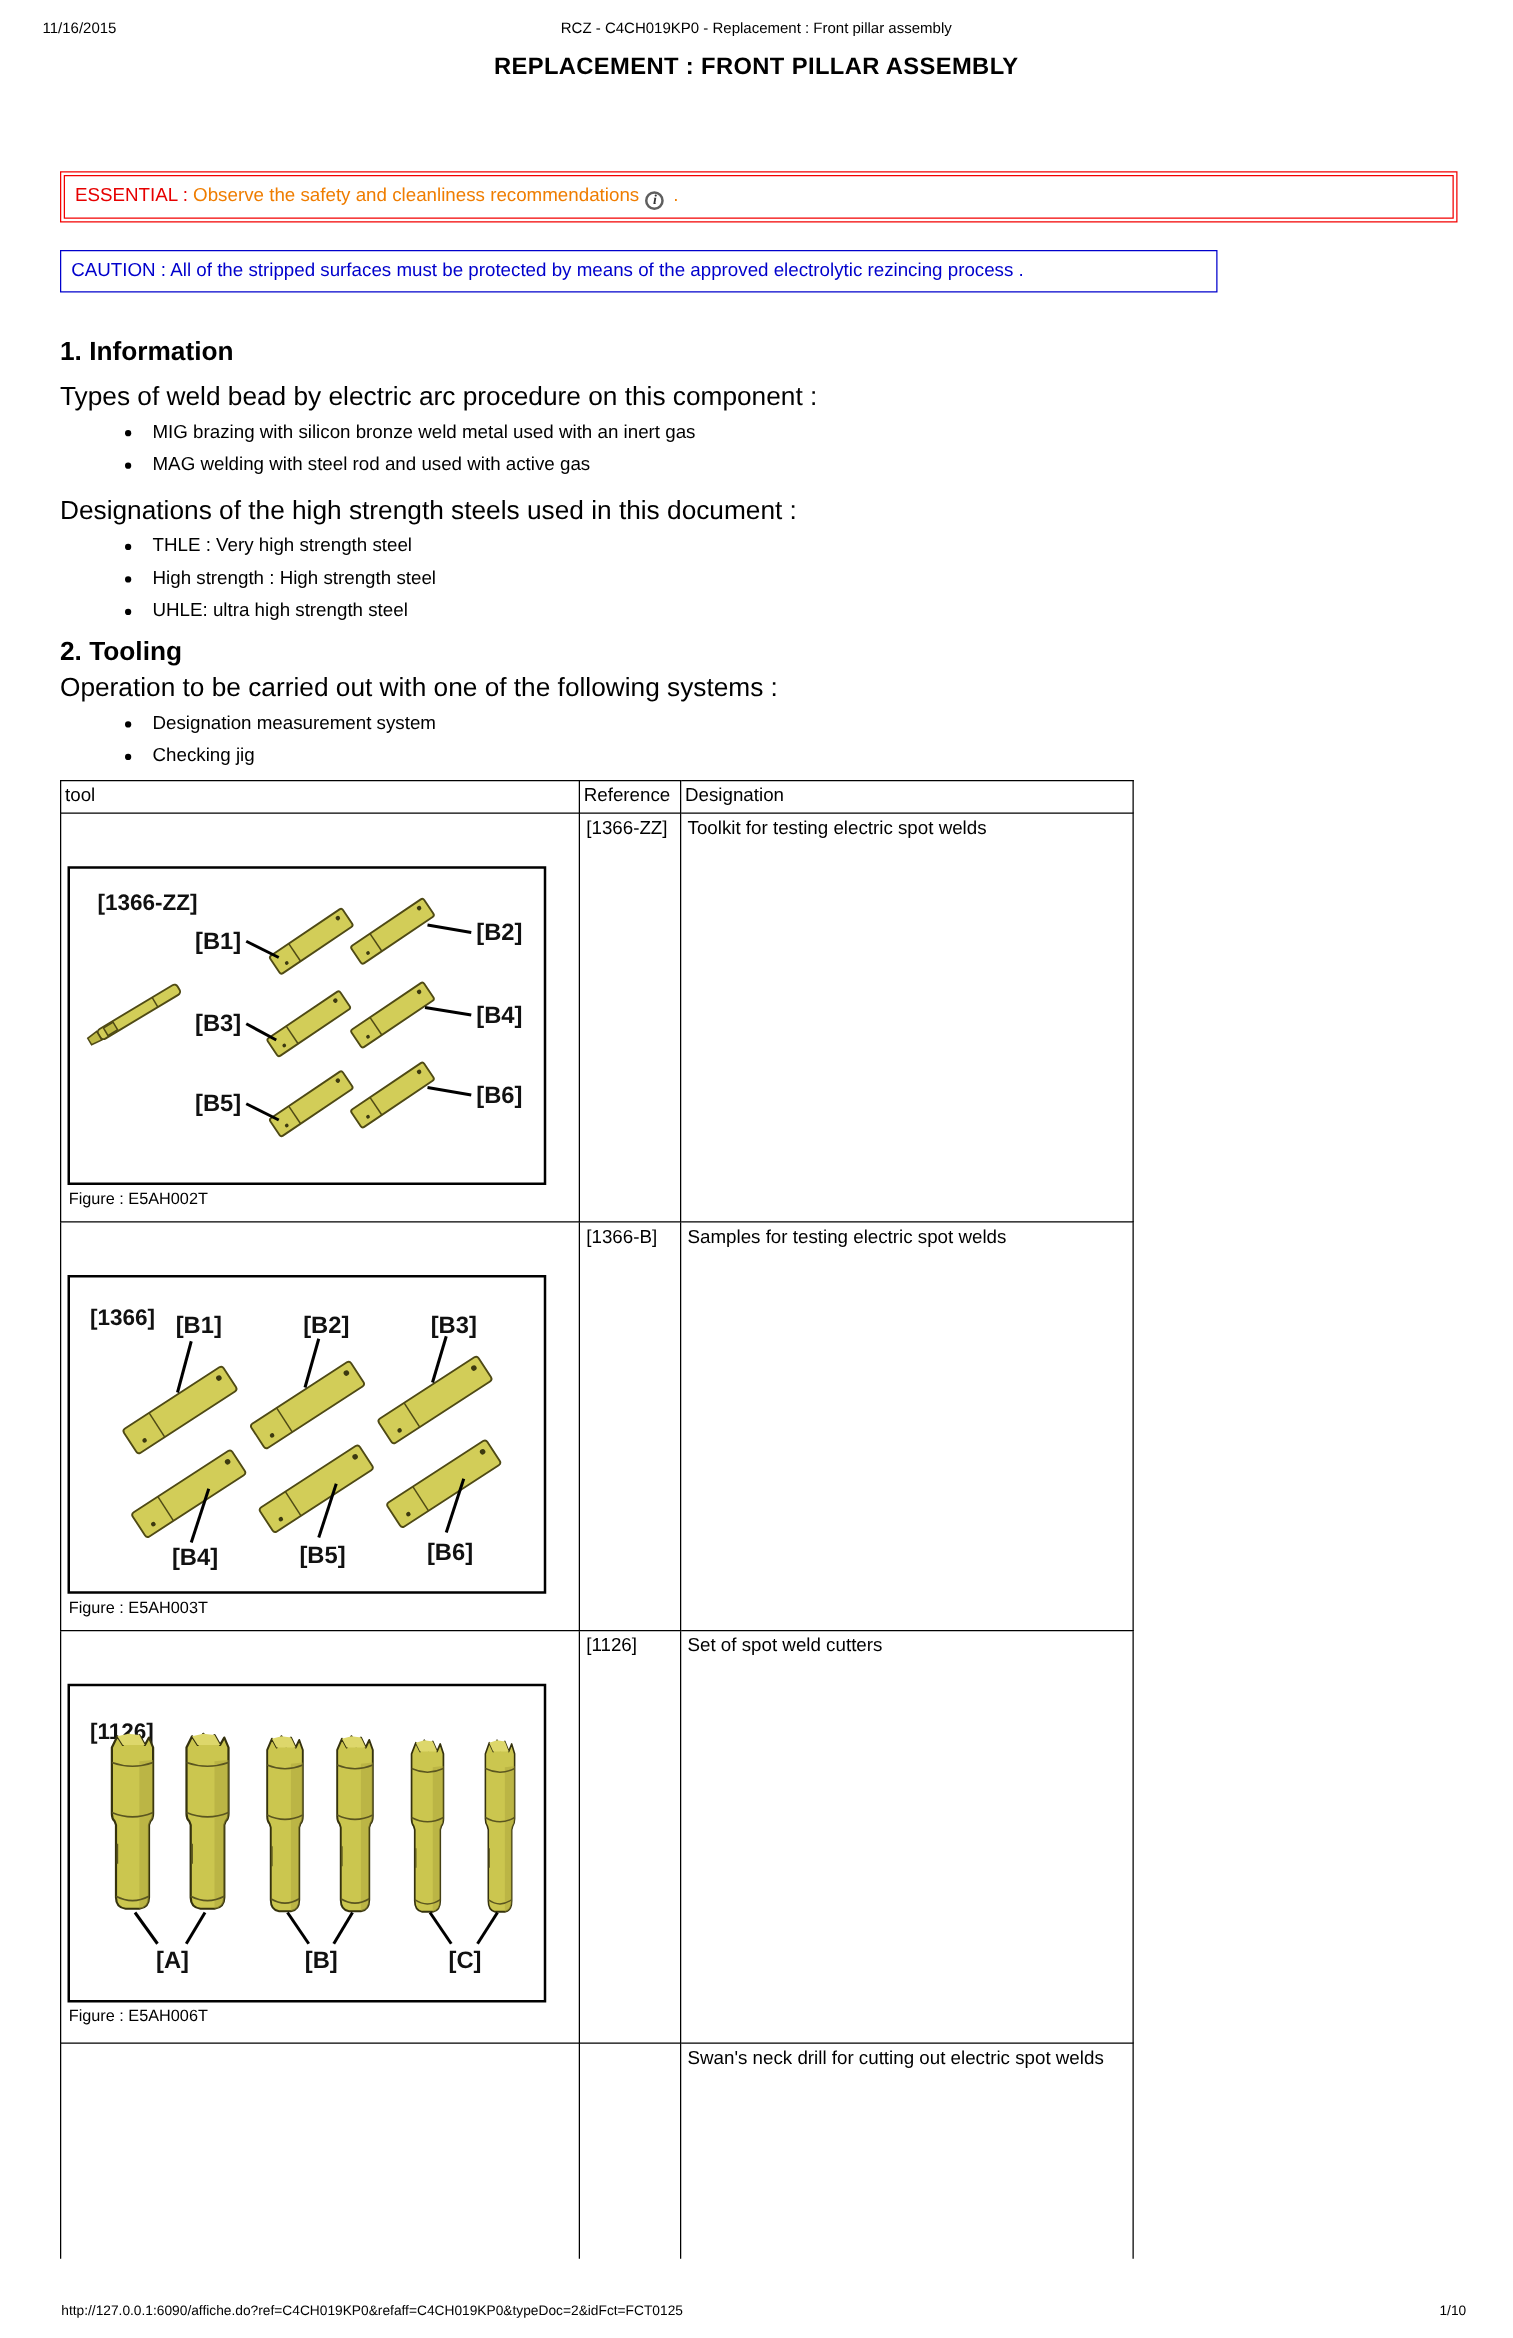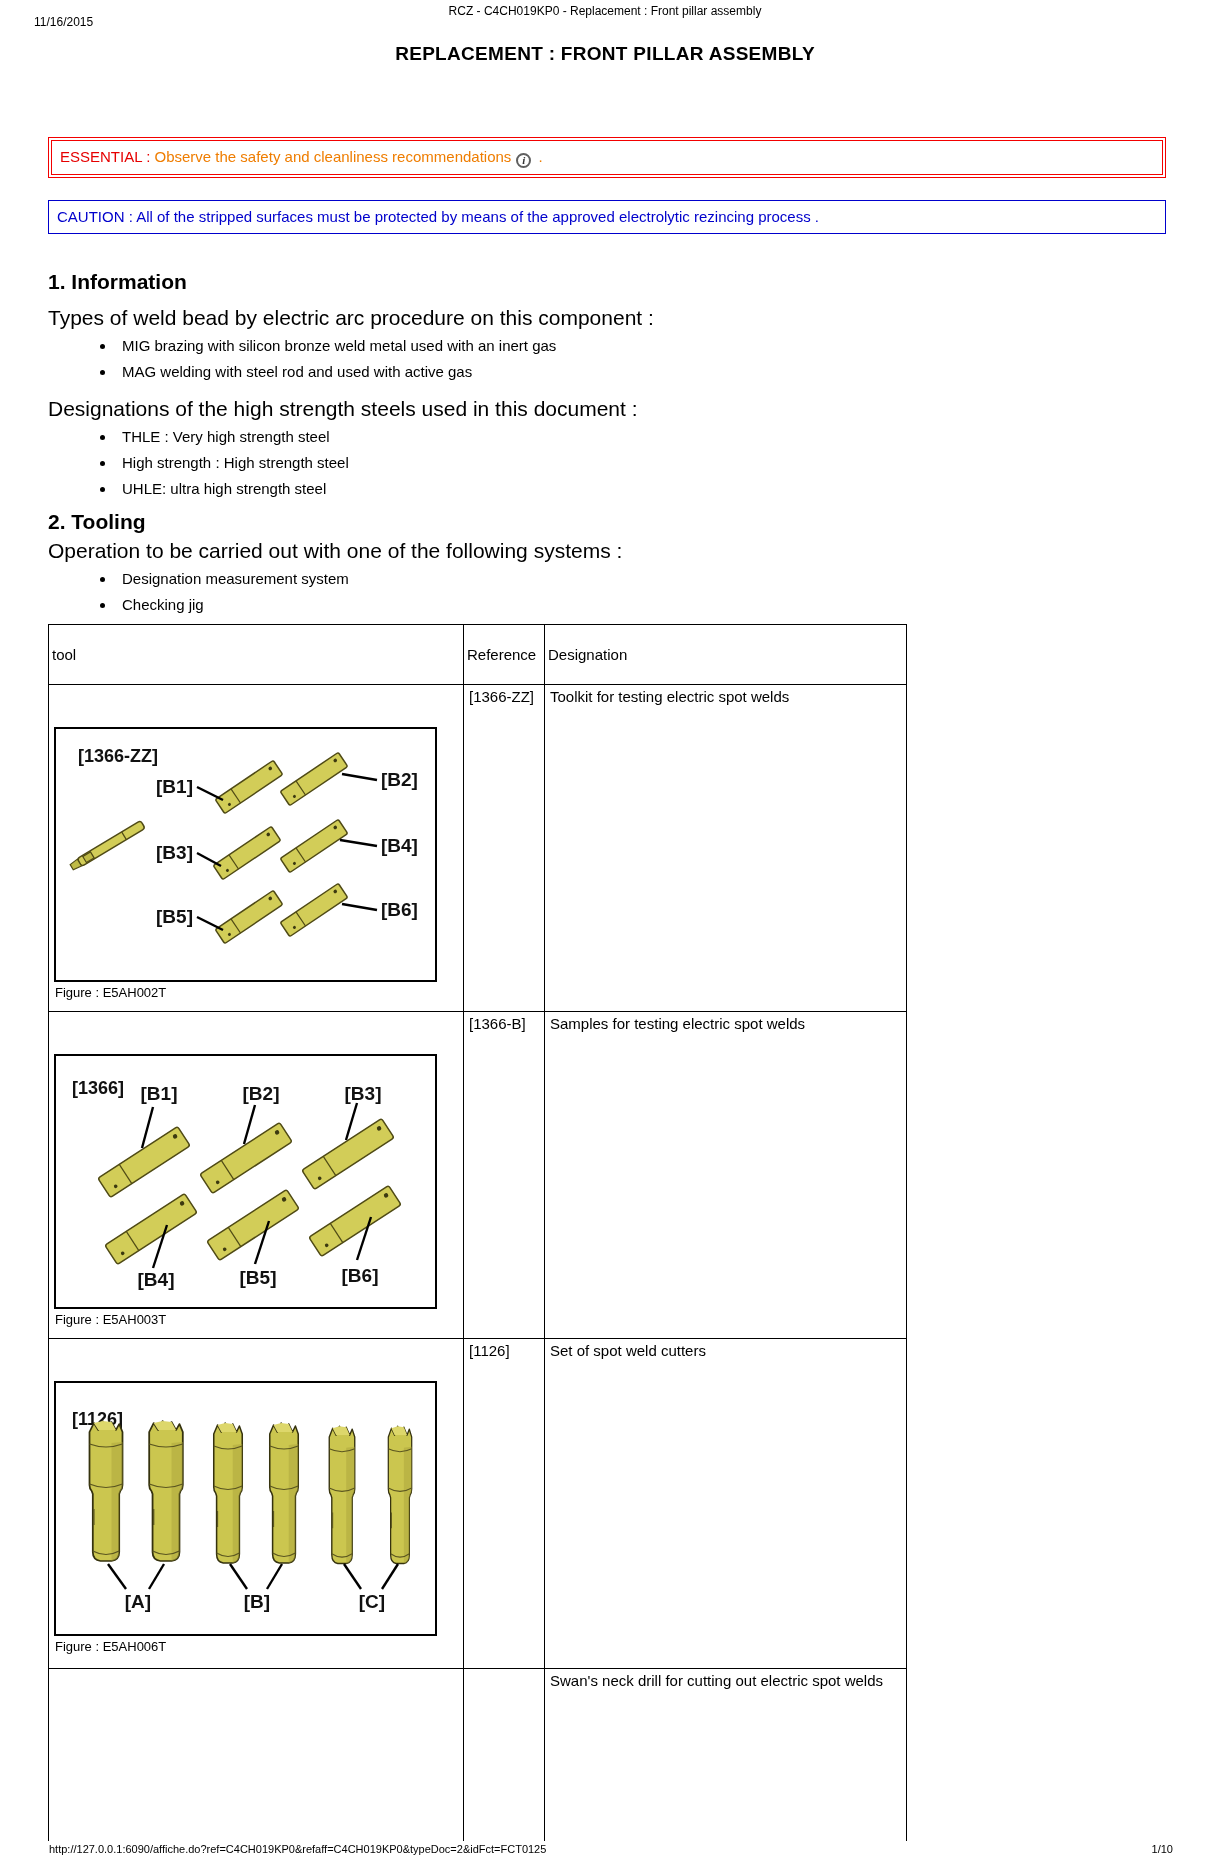--- a/index.html
+++ b/index.html
@@ -1,45 +1,45 @@
 <!DOCTYPE html>
 <html><head>
 <meta charset="utf-8">
 <style>
   *{margin:0;padding:0;box-sizing:border-box}
   html,body{background:#fff}
   .page{position:relative;width:1210px;height:1870px;margin:0 auto;background:#fff;overflow:hidden;
         font-family:"Liberation Sans",sans-serif;color:#000}
   
-  .hdr{position:relative;padding-top:4px;height:31px;font-size:12px}
+  .hdr{position:relative;padding-top:15px;height:31px;font-size:12px}
   .hdr-date{position:absolute;left:34px;top:15px}
   .hdr-center{display:block;text-align:center}
   .title{margin-top:12px;text-align:center;font-size:19px;font-weight:700;letter-spacing:.3px}
   
   .essential-outer{margin:72px 0 0 48px;width:1118px;border:1px solid #f30000;padding:2px}
   .essential-inner{border:1px solid #f30000;padding:6px 8px;font-size:15px;line-height:20px}
   .ess-label{color:#e60000}
   .ess-text{color:#ef7d00}
   .info-icon{display:inline-block;width:15px;height:15px;border:2px solid #5f5f5f;border-radius:50%;
              color:#333;font:italic 700 11px "Liberation Serif",serif;text-align:center;line-height:11px;
              vertical-align:-2px;margin:0 3px 0 5px}
-  .caution{margin:22px 0 13px 48px;width:1118px;border:1px solid #0000cc;padding:6px 8px;
+  .caution{margin:22px 0 13px 48px;width:926px;border:1px solid #0000cc;padding:6px 8px;
            font-size:15px;line-height:20px;color:#0000cc}
   
   h2.sec{margin:36px 0 0 48px;font-size:21px;font-weight:700}
   h2.sec.second{margin-top:8px}
   p.body{margin:13px 0 0 48px;font-size:21px;line-height:22px}
   p.body.tight{margin-top:6px}
   ul.blist{margin:4px 0 0 48px;list-style:none}
   ul.blist li{position:relative;padding-left:74px;line-height:26px;font-size:15px}
   ul.blist li::before{content:"";position:absolute;left:52px;top:11px;width:5px;height:5px;border-radius:50%;background:#000}
   
   table.tools{margin:6px 0 0 48px;border-collapse:collapse;table-layout:fixed;width:858px}
   table.tools td{border:1px solid #000;vertical-align:top;font-size:15px;padding:3px 5px;text-align:left;overflow:hidden}
-  tr.thead td{height:26px;padding:21px 3px}
+  tr.thead td{height:26px;padding:3px 3px}
   td.figcell{padding:0 0 0 7px}
   tr.r1 td{height:327px}
   tr.r2 td{height:327px}
   tr.r3 td{height:330px}
   tr.r4 td{height:172px;border-bottom:none}
   .figwrap{padding-top:39px}
   .figbox{width:383px;border:2px solid #000;background:#fff}
   .figbox svg{display:block}
   .figcap{font-size:13px;margin-top:3px;padding-left:1px}
   

